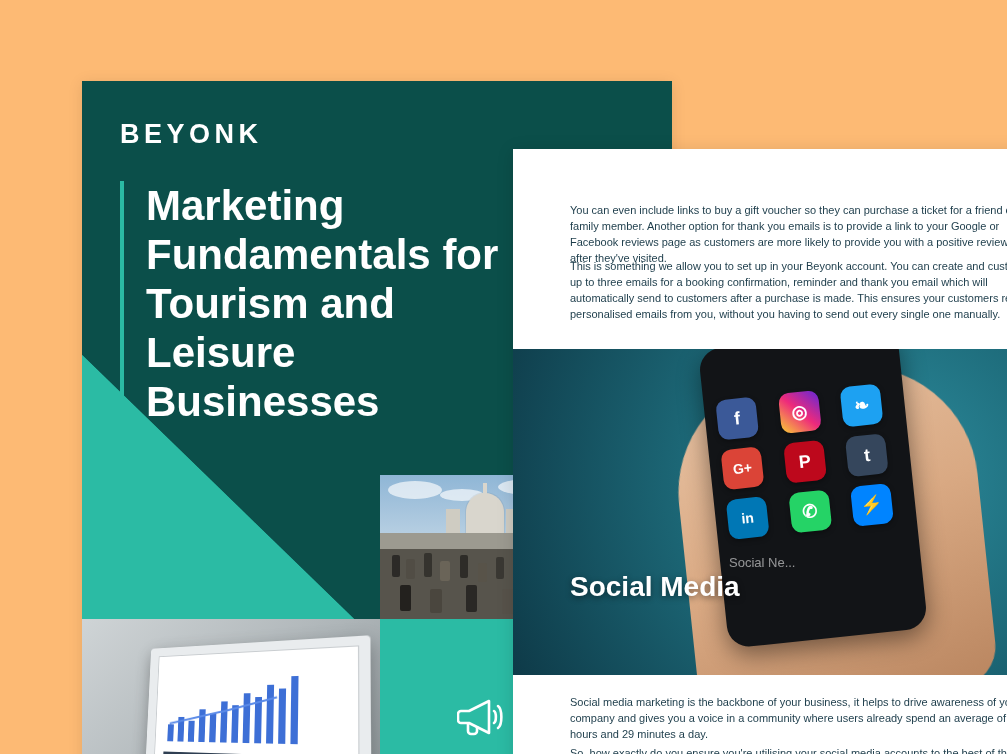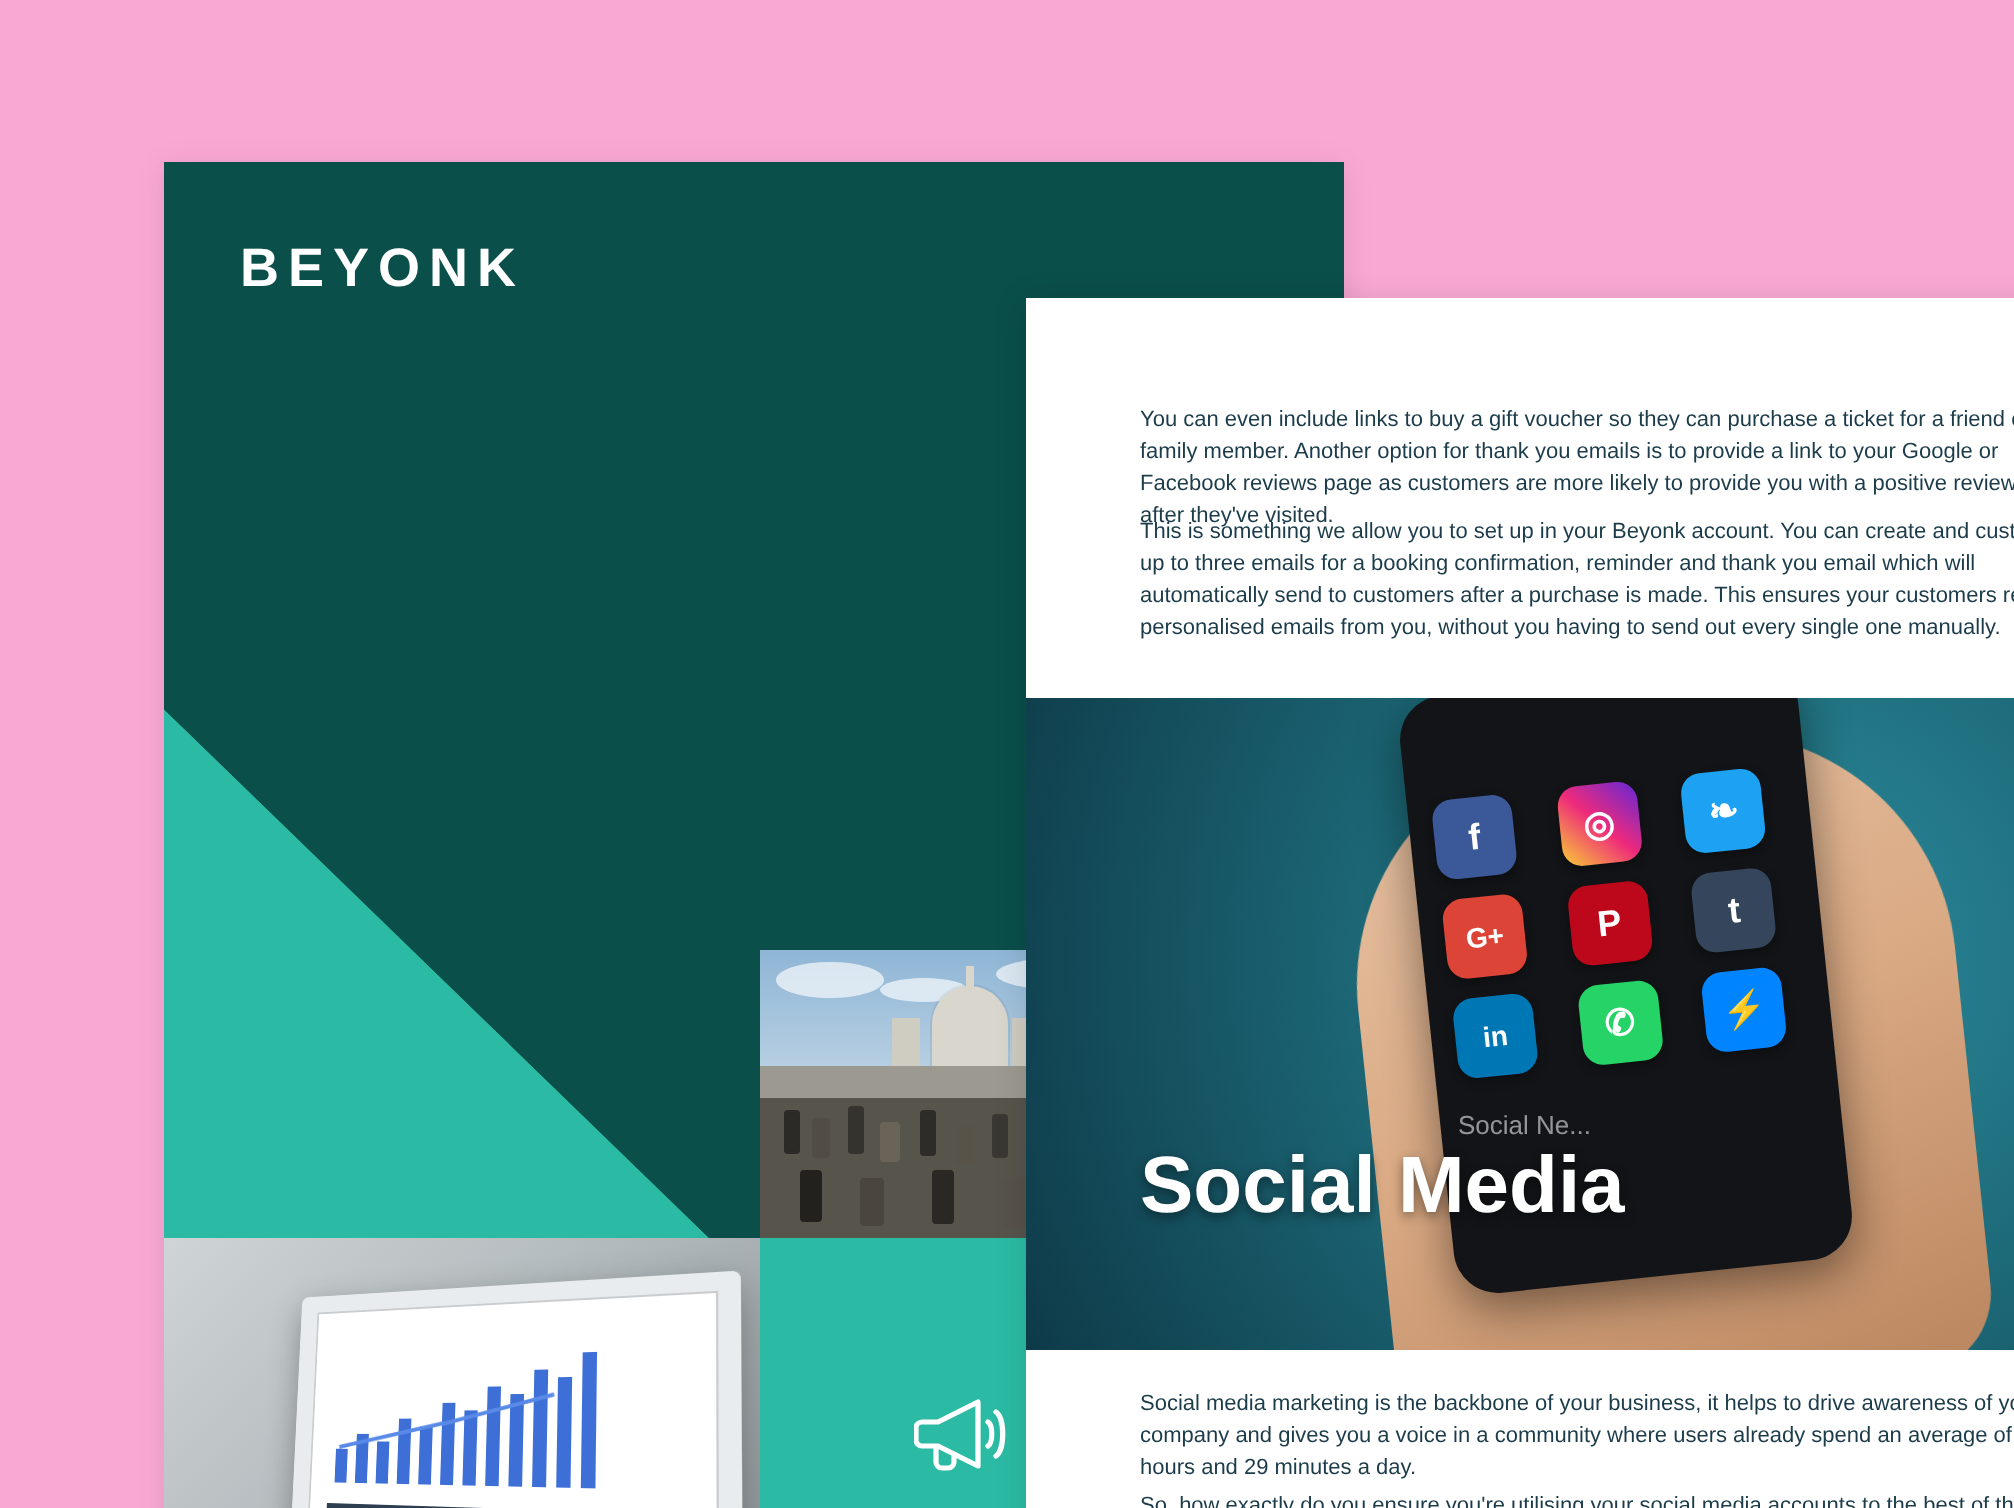--- a/index.html
+++ b/index.html
@@ -9,21 +9,21 @@
     width: 1007px;
     height: 754px;
     overflow: hidden;
     font-family: "Liberation Sans", sans-serif;
   }
 
   #stage {
     position: relative;
     width: 1007px;
     height: 754px;
-    background: #f9a8d4;
+    background: #fdba74;
     overflow: hidden;
   }
 
   
   #cover-page {
     position: absolute;
     left: 82px;
     top: 81px;
     width: 590px;
     height: 720px;
@@ -295,21 +295,21 @@
     font-size: 18px;
     font-weight: bold;
     font-family: "Liberation Sans", sans-serif;
     box-shadow: 0 2px 5px rgba(0,0,0,0.35);
   }
   #hero-overlay-text {
     position: absolute;
     left: 57px;
     top: 222px;
     color: #ffffff;
-    font-size: 40px;
+    font-size: 28px;
     font-weight: bold;
     text-shadow: 0 2px 6px rgba(0,0,0,0.45);
     font-family: "Liberation Sans", sans-serif;
   }
   #hero-watermark {
     position: absolute;
     left: 216px;
     top: 206px;
     color: rgba(255,255,255,0.55);
     font-size: 13px;
@@ -323,20 +323,24 @@
 <body>
 
 <div id="stage">
 
   <div id="cover-page">
     <div id="cover-diagonal"></div>
     <div id="cover-dark"></div>
 
     <div id="brand-logo">BEYONK</div>
 
+    <div id="cover-title-wrap">
+      <div id="cover-title-rule"></div>
+      <div id="cover-title">Marketing Fundamentals for Tourism and Leisure Businesses</div>
+    </div>
 
     <div id="cover-photo-london">
       <div class="sky-cloud" style="left:8px;top:6px;width:54px;height:18px;"></div>
       <div class="sky-cloud" style="left:118px;top:4px;width:64px;height:16px;"></div>
       <div class="sky-cloud" style="left:60px;top:14px;width:44px;height:12px;"></div>
       <div class="dome"></div>
       <div class="tower-l"></div>
       <div class="tower-r"></div>
       <div class="skyline"></div>
       <div class="bridge-deck"></div>

